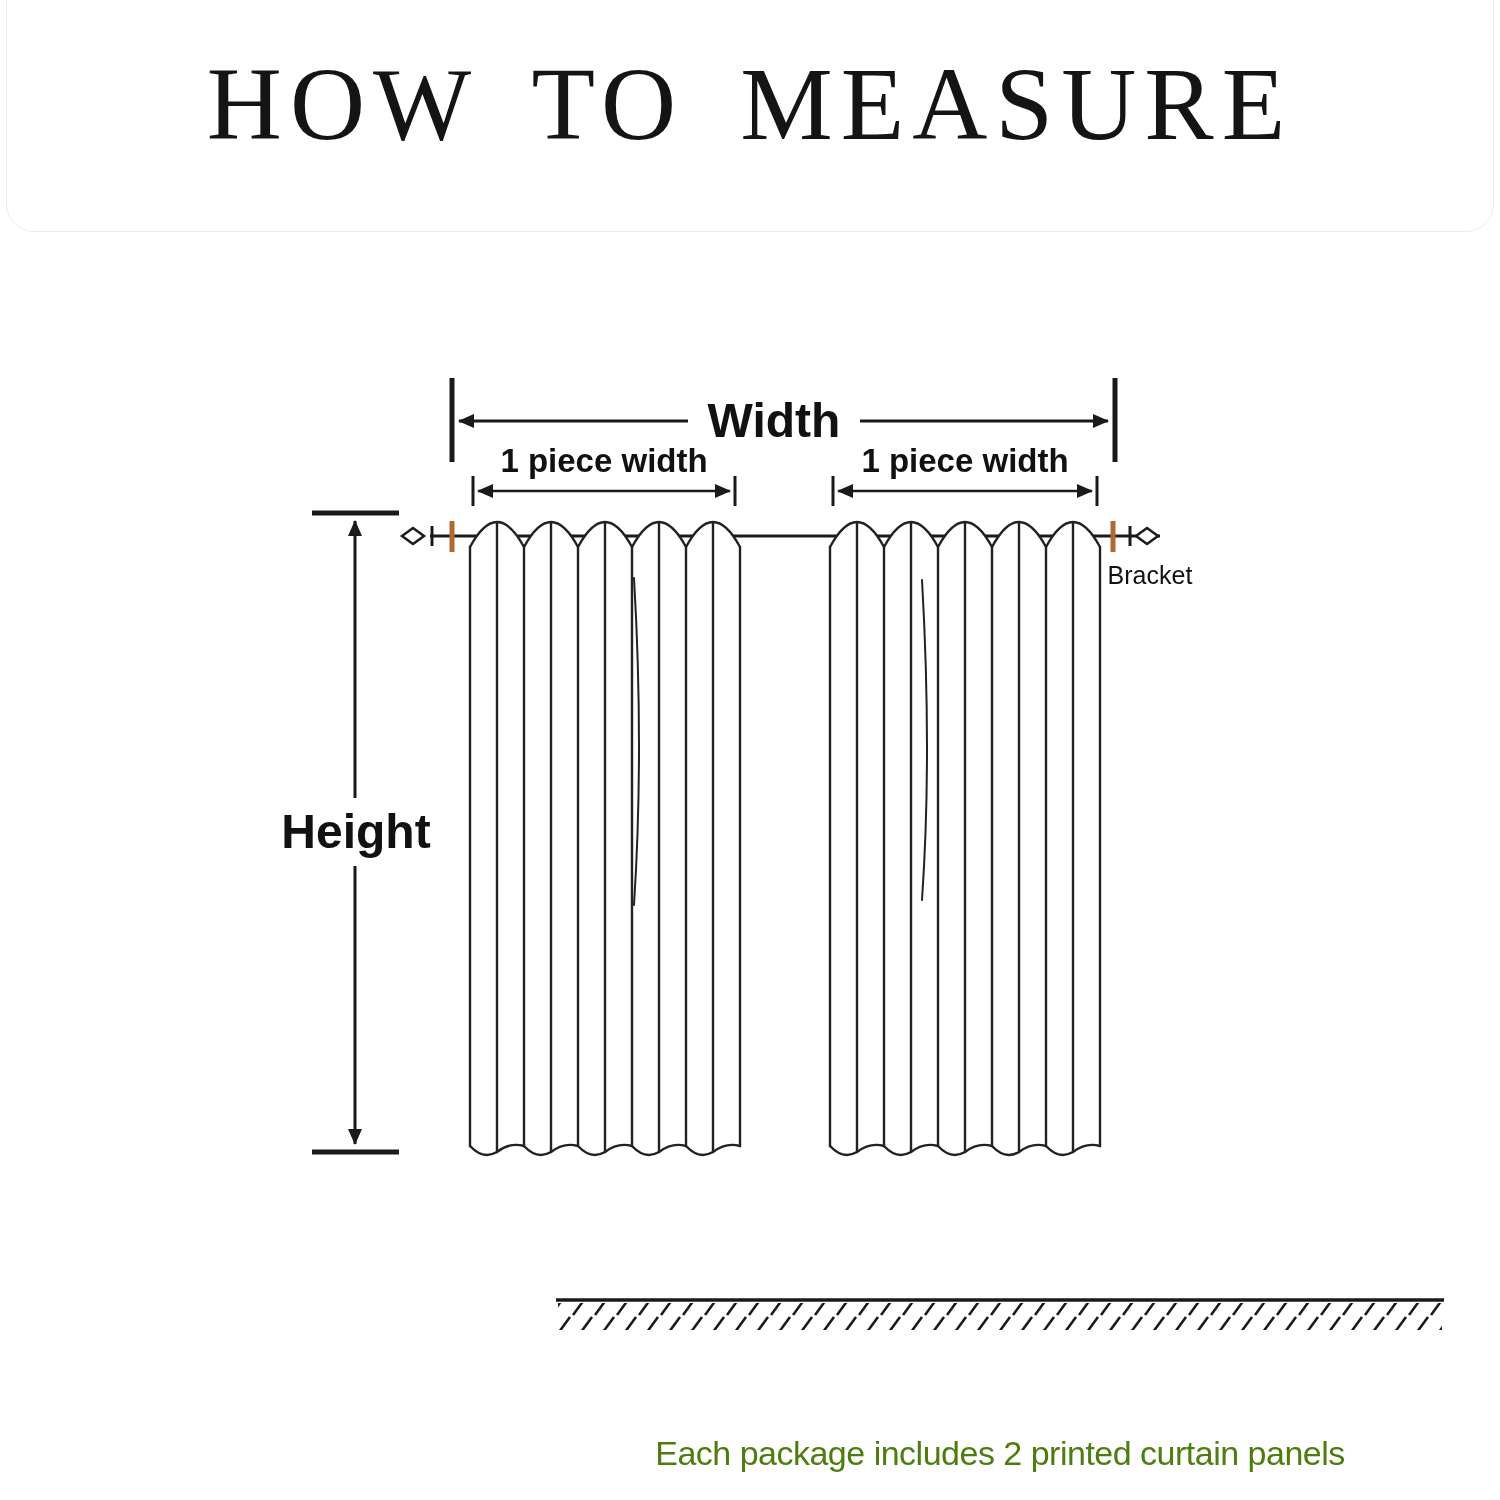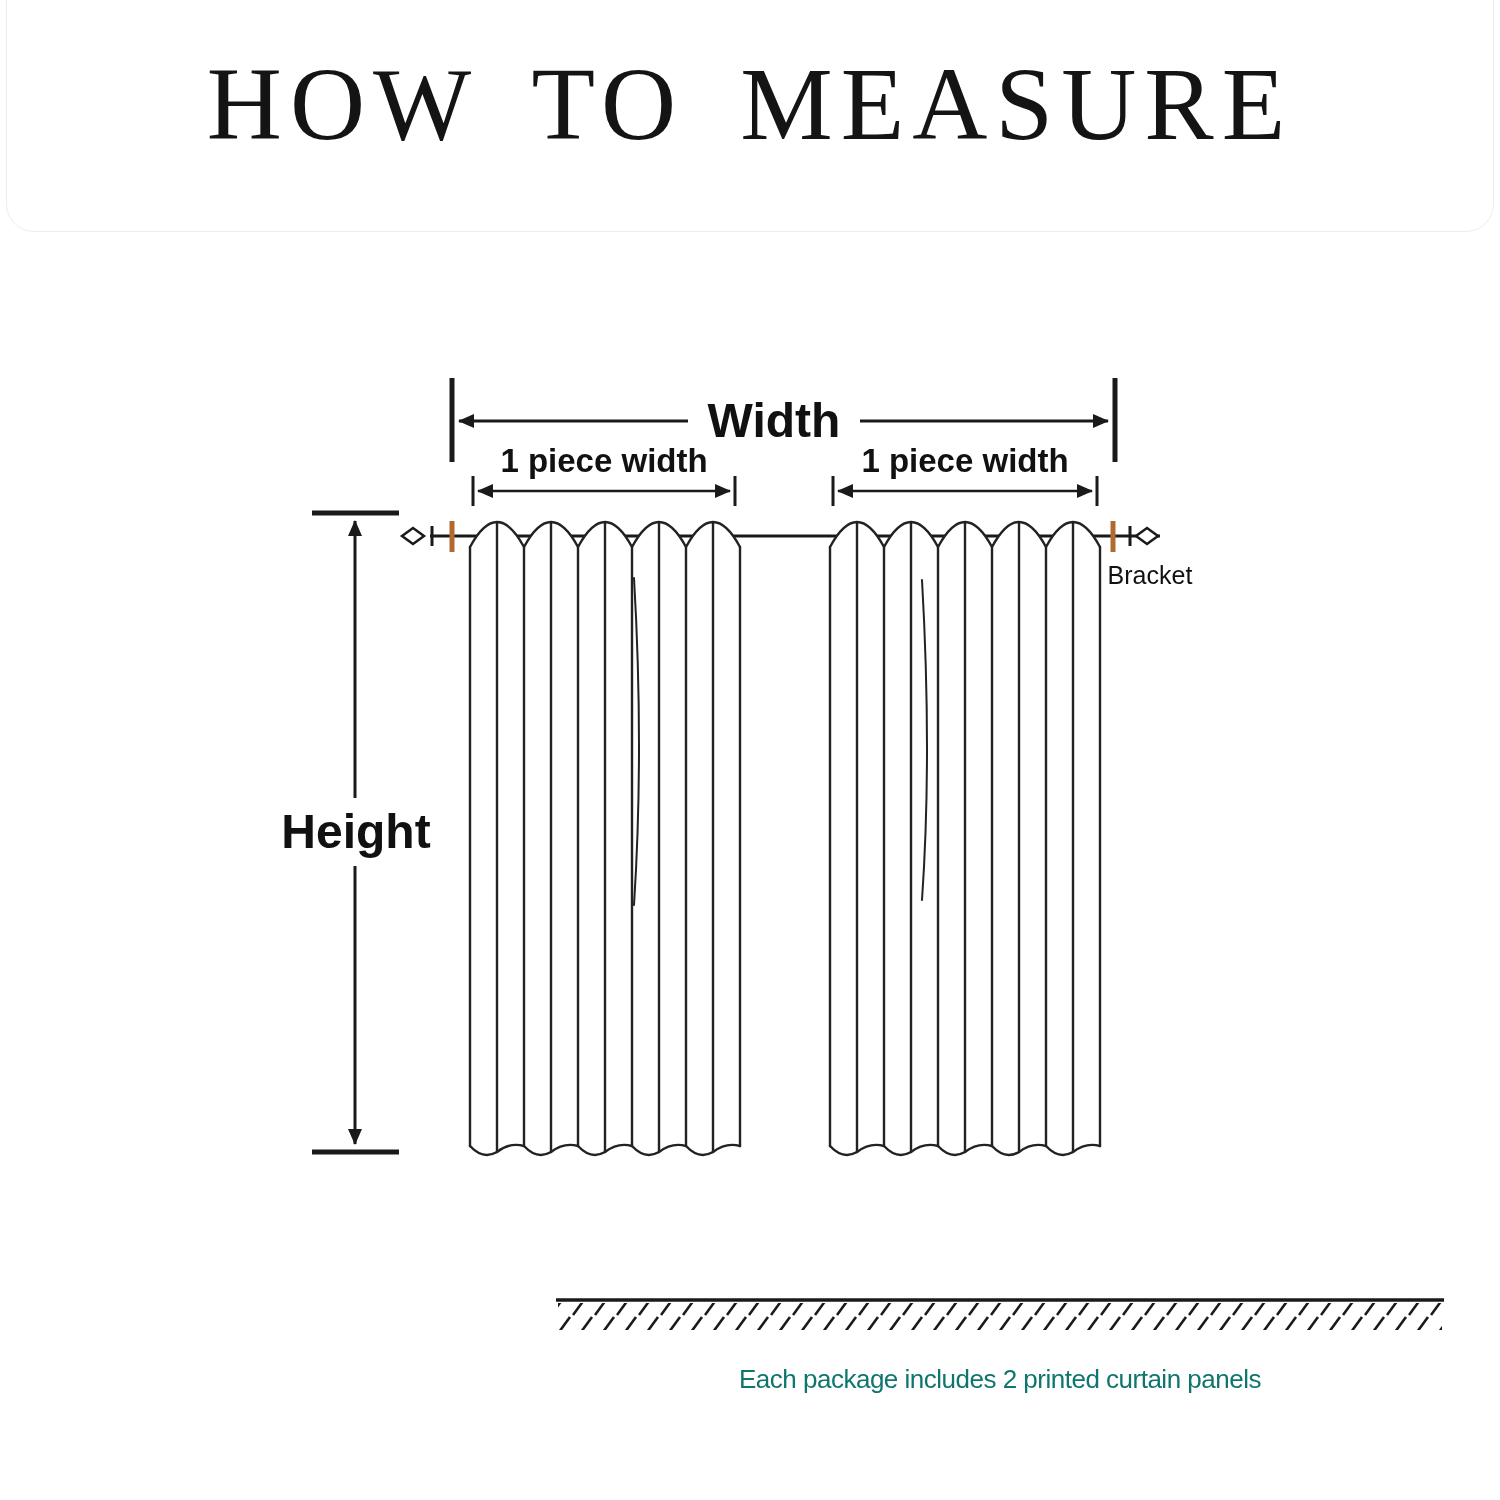--- a/index.html
+++ b/index.html
@@ -35,24 +35,24 @@
   .diagram {
     position: absolute;
     left: 0; top: 0;
     width: 1500px;
     height: 1500px;
   }
   .footer-note {
     position: absolute;
     left: 555px;
     width: 890px;
-    top: 1364px;
+    top: 1434px;
     text-align: center;
-    font-size: 26px;
-    color: #0f766e;
+    font-size: 34px;
+    color: #4d7c0f;
     letter-spacing: -0.5px;
     white-space: nowrap;
   }
 </style>
 </head>
 <body>
 
 <div class="page">
 
   <div class="title-card"></div>

